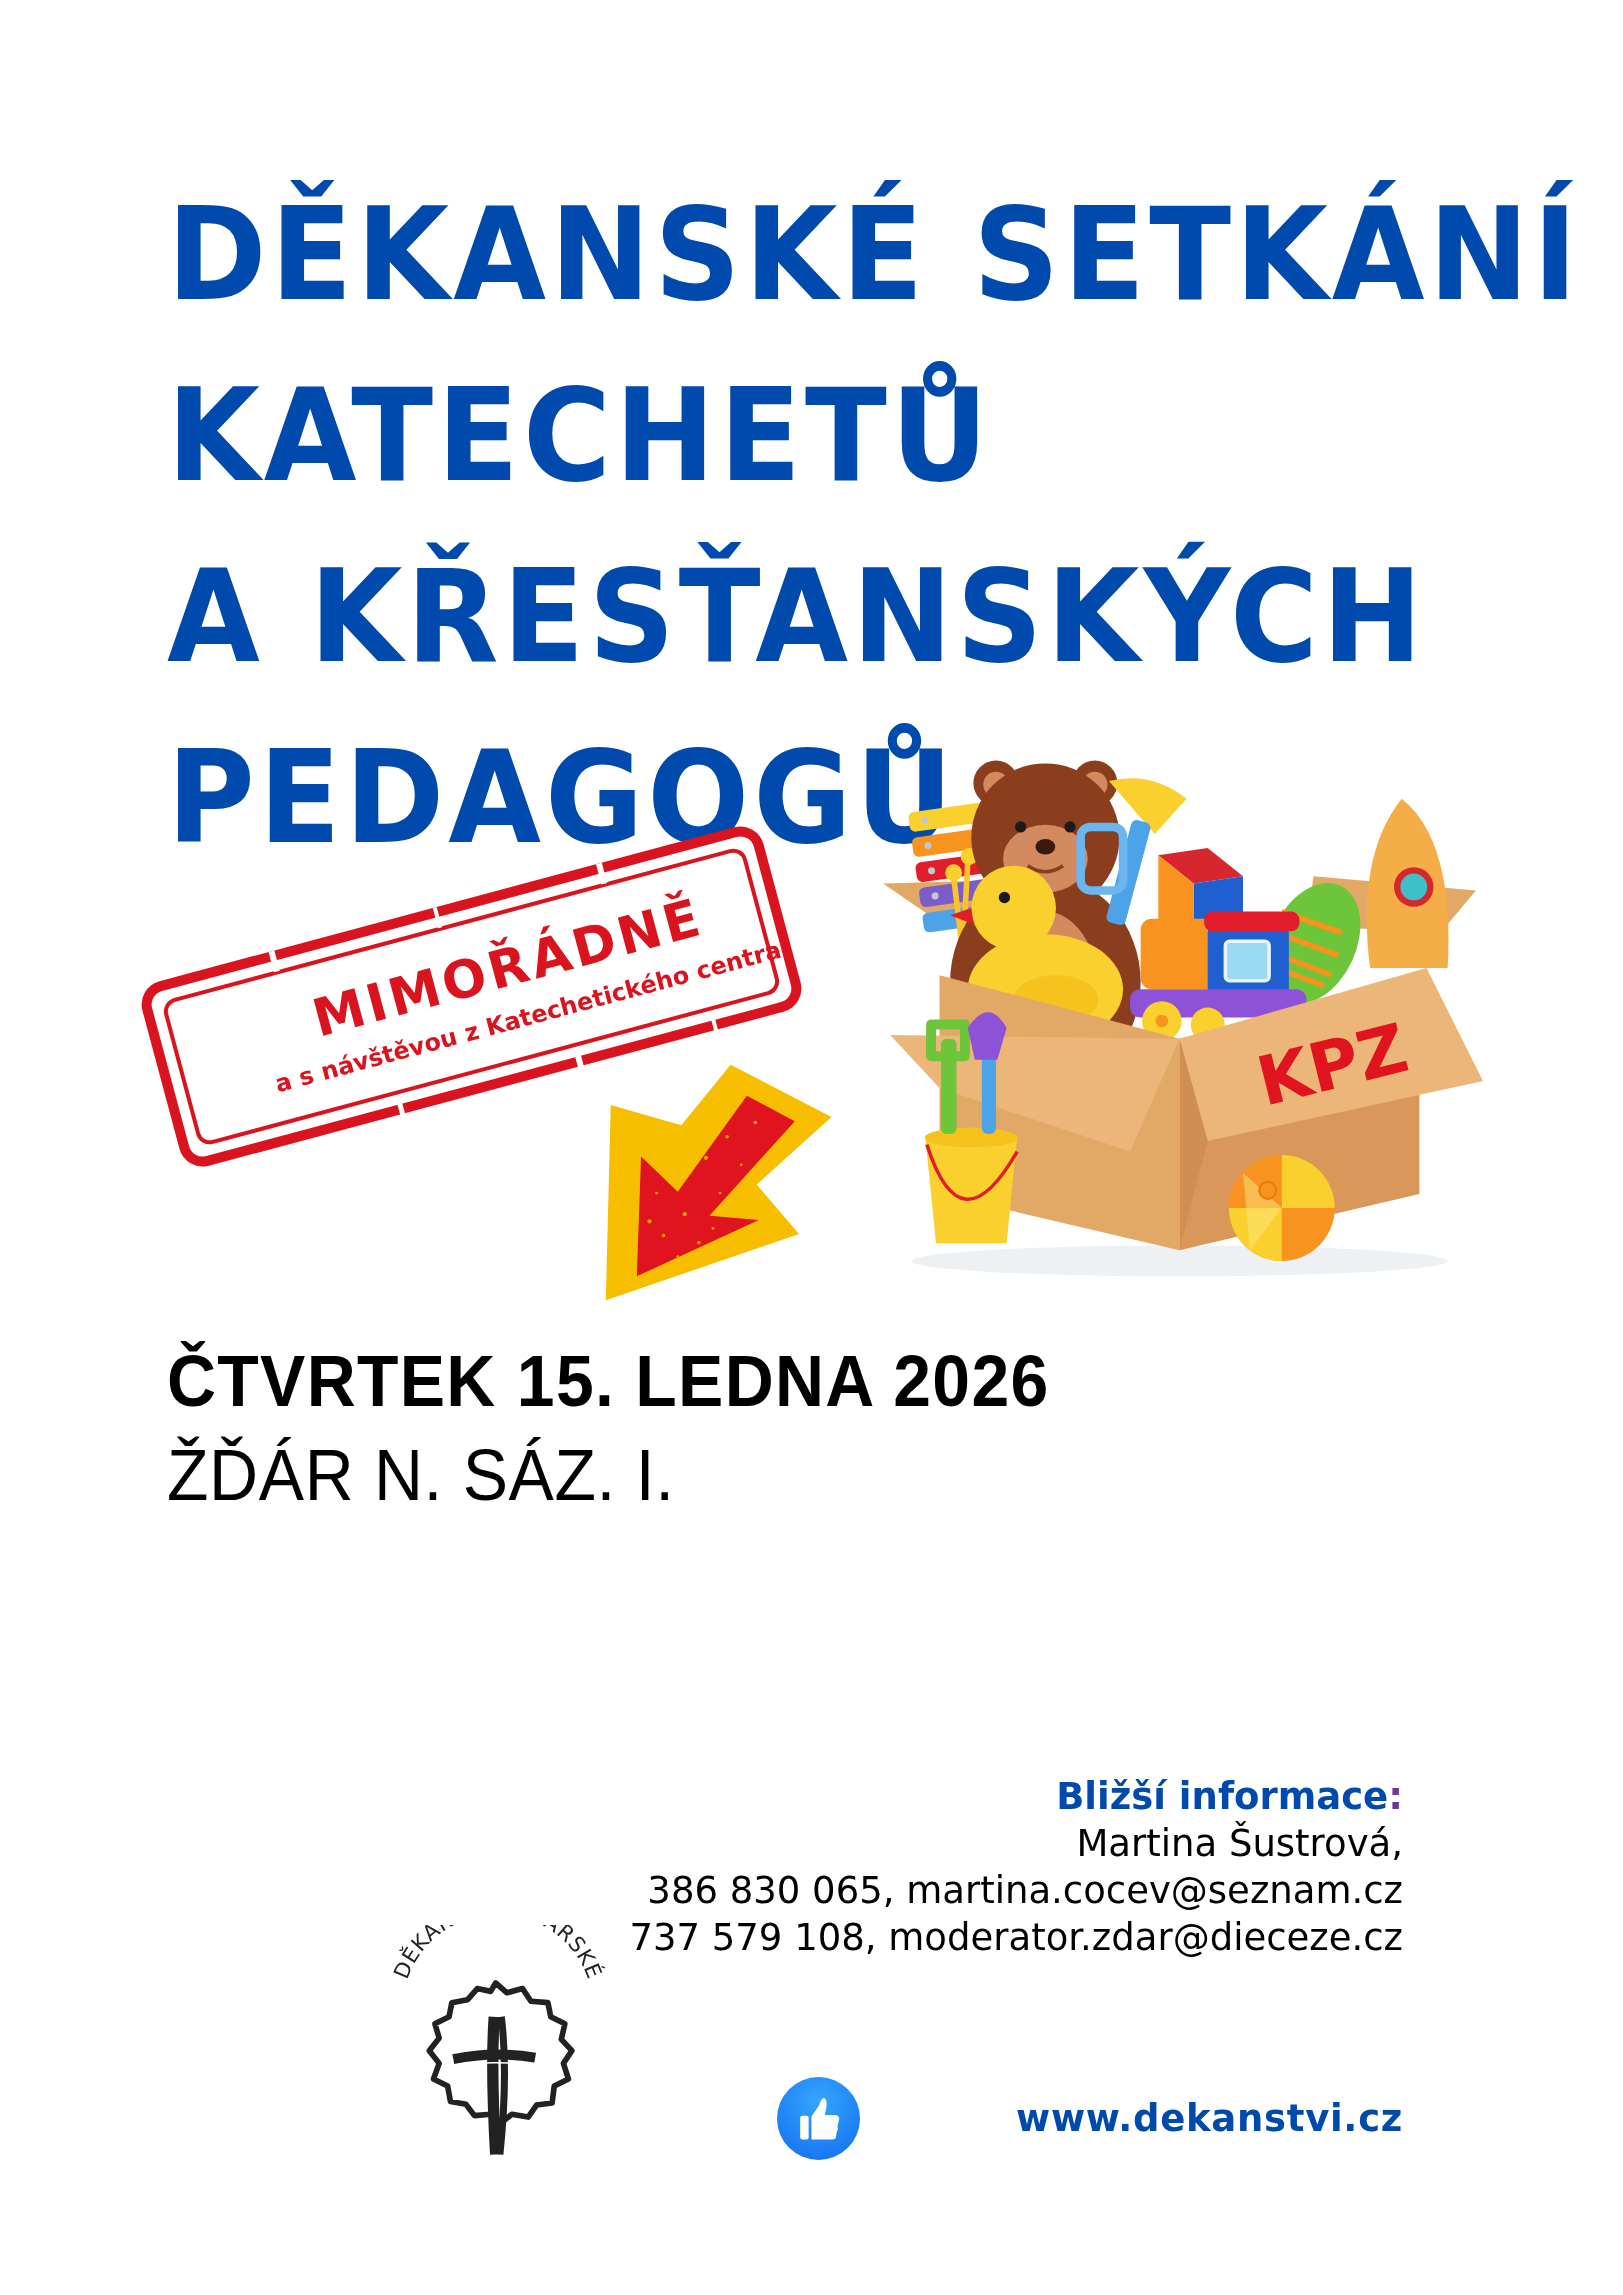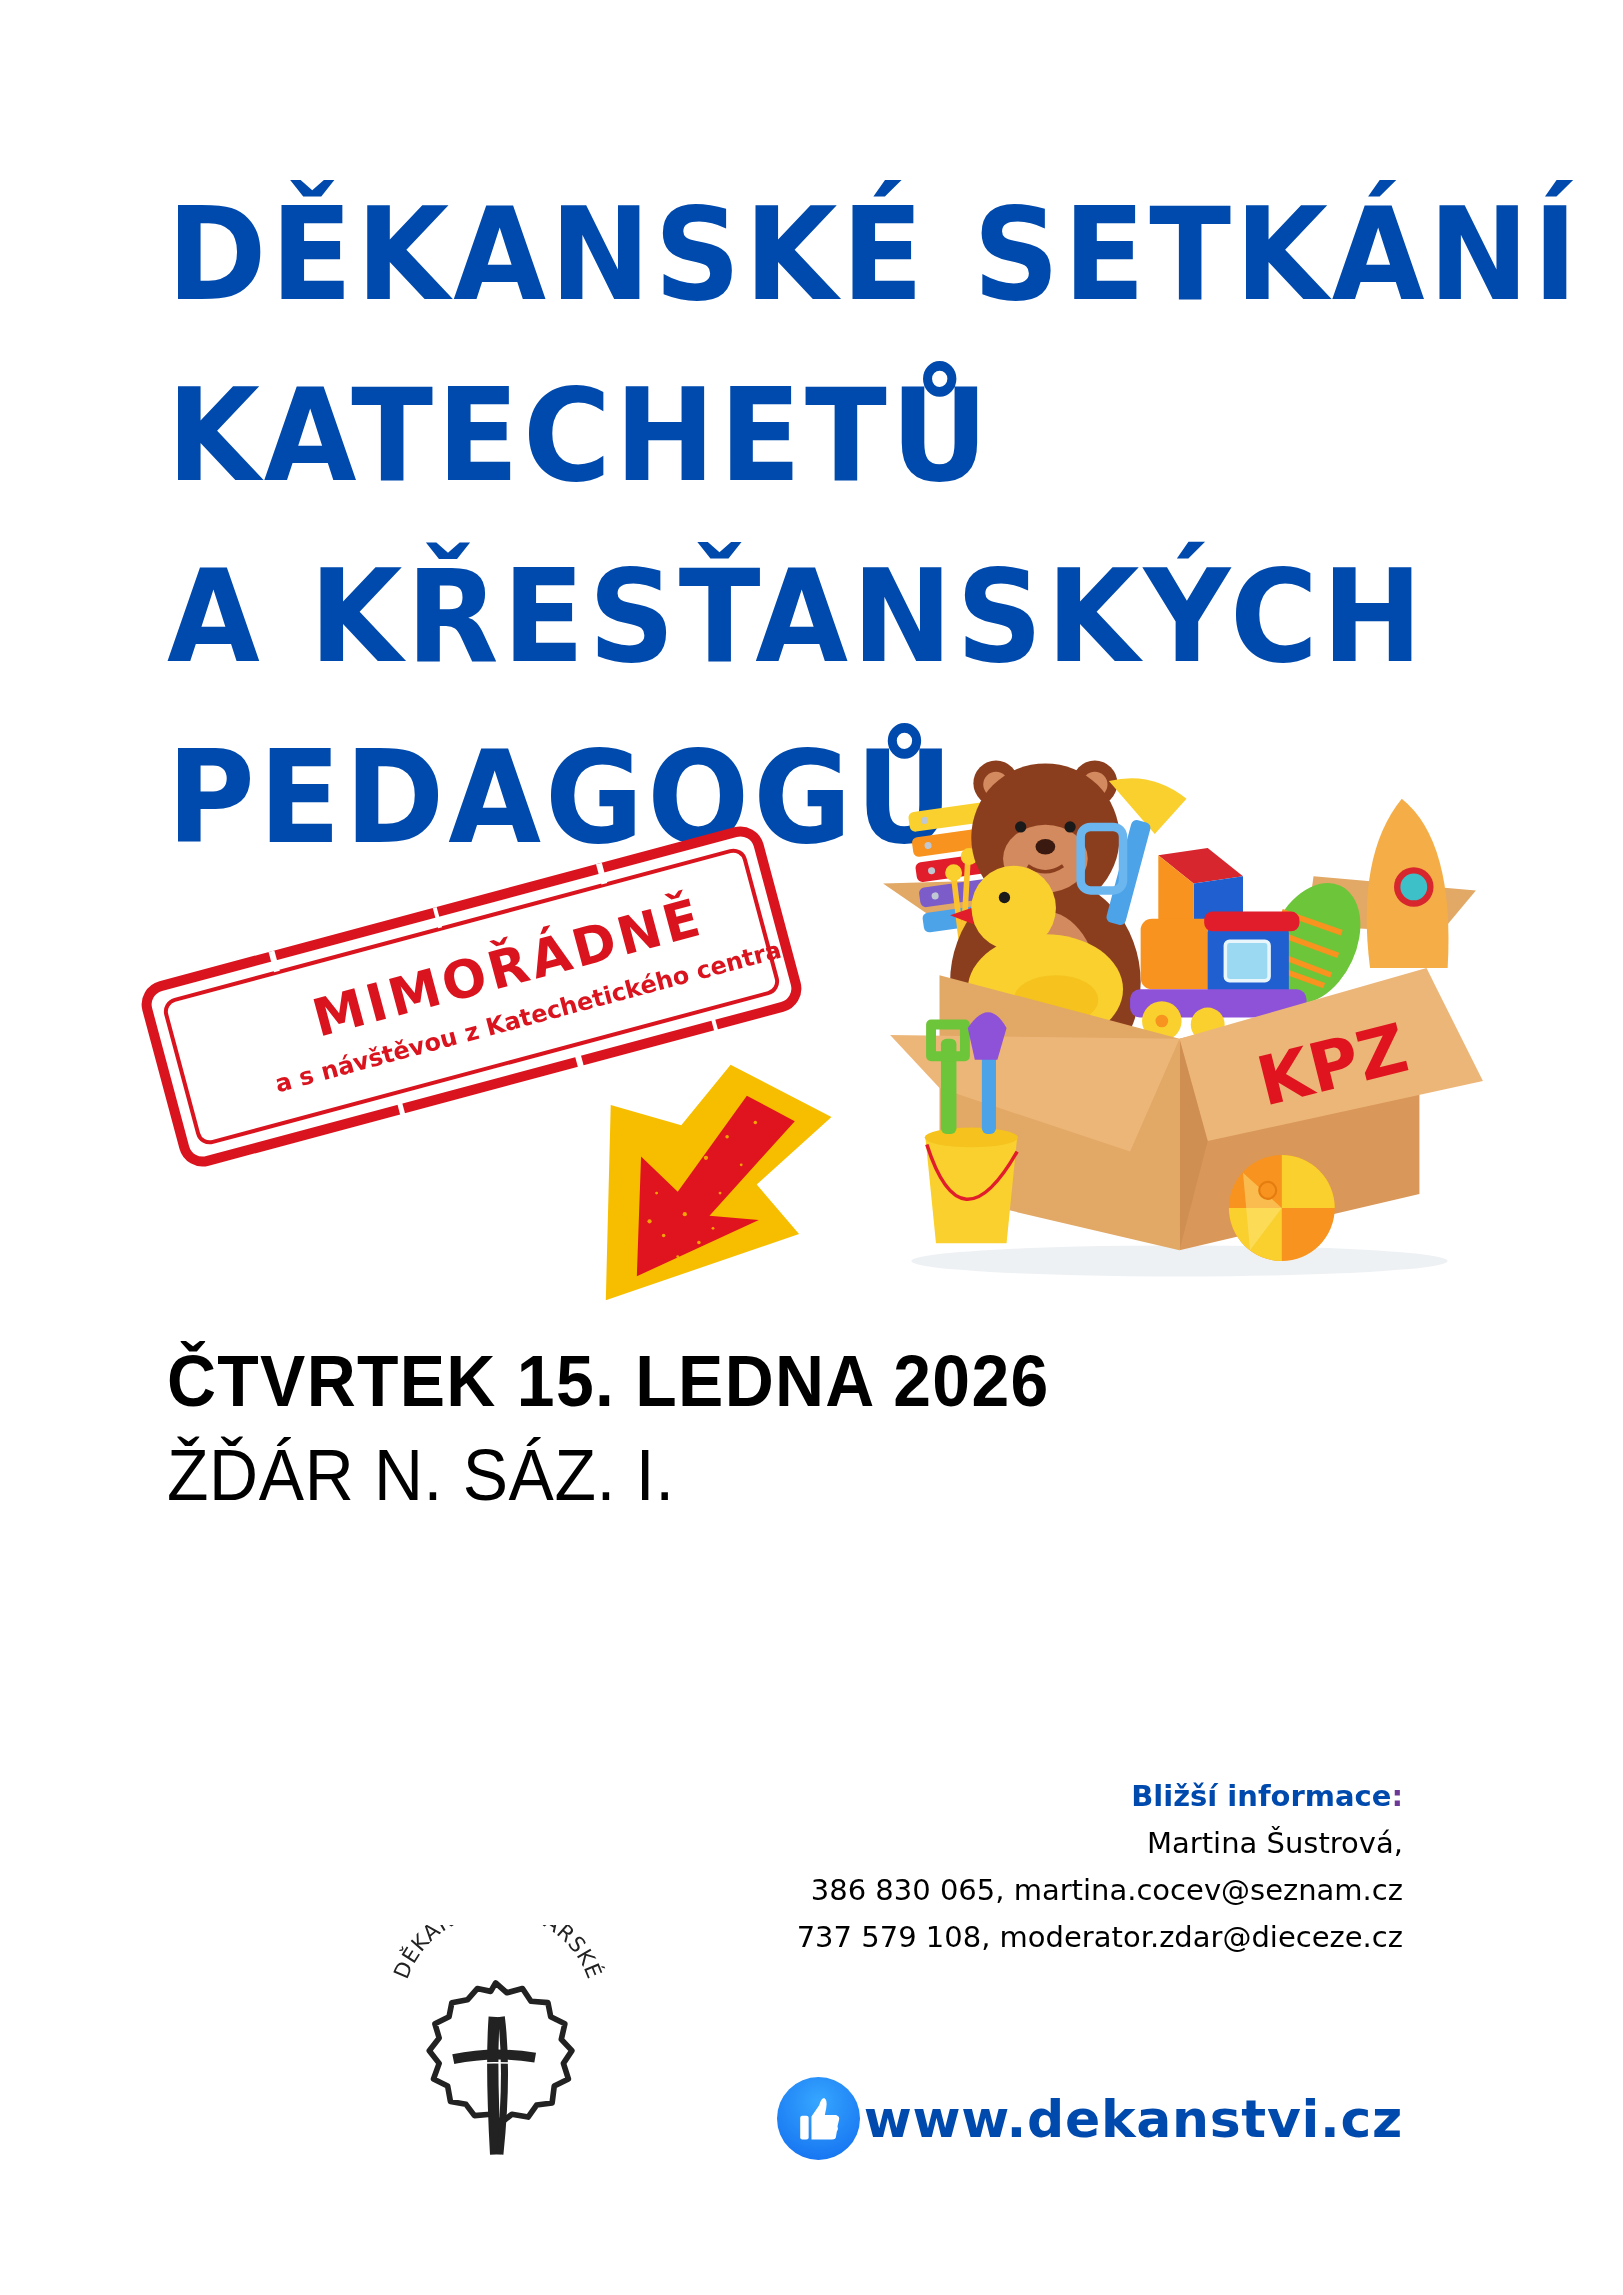--- a/index.html
+++ b/index.html
@@ -71,42 +71,42 @@
   .details .line { height: 94px; line-height: 94px; font-size: 73px; letter-spacing: 0.7px; }
   .details .line.bold { font-weight: 700; letter-spacing: 1.4px; }
   .details .line span { display: inline-block; transform: scaleX(0.93); transform-origin: left center; }
 
   
   .contact {
     position: absolute; right: 220px; top: 1773px;
     text-align: right;
     color: #000;
     font-family: "DejaVu Sans", sans-serif;
-    font-size: 29px;
+    font-size: 37px;
     line-height: 47px;
     white-space: nowrap;
   }
   .contact .heading { color: #004AAD; font-weight: 700; }
   .contact .colon { color: #6C3A96; font-weight: 700; }
 
   
   .logo { position: absolute; left: 374px; top: 1925px; width: 244px; height: 233px; }
 
   
   .like-btn {
     position: absolute; left: 777px; top: 2077px;
     width: 83px; height: 83px; border-radius: 50%;
     background: radial-gradient(circle at 50% 30%, #36A6FF 0%, #1877F2 80%);
   }
   .website {
     position: absolute; right: 220px; top: 2085px;
     color: #004AAD;
     font-family: "DejaVu Sans", sans-serif;
     font-weight: 700;
-    font-size: 52px;
+    font-size: 37px;
     line-height: 68px;
     letter-spacing: 0.7px;
   }
 </style>
 </head>
 <body>
 
 <div class="title">
   <div>DĚKANSKÉ SETKÁNÍ</div>
   <div>KATECHETŮ</div>

